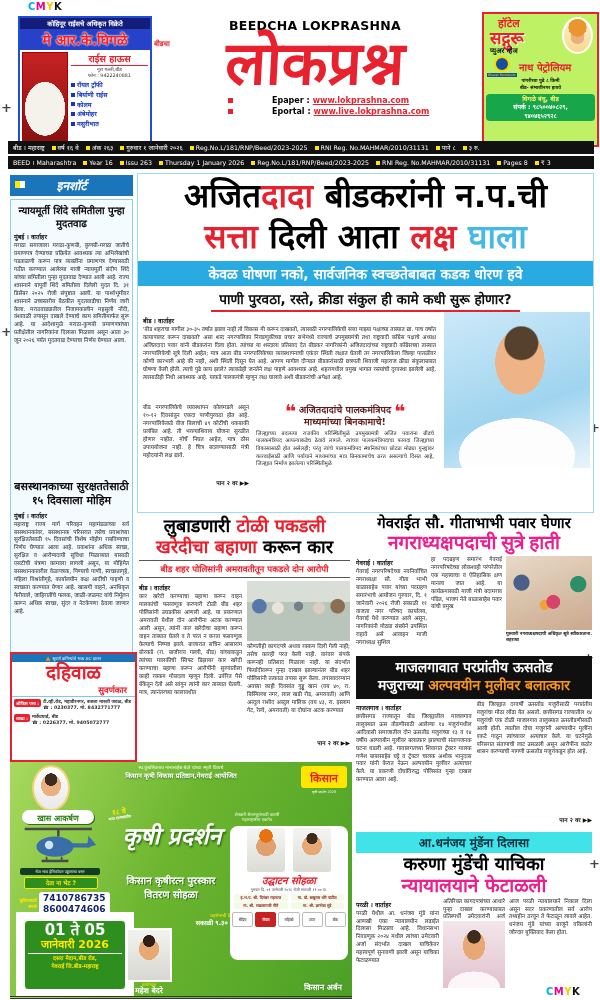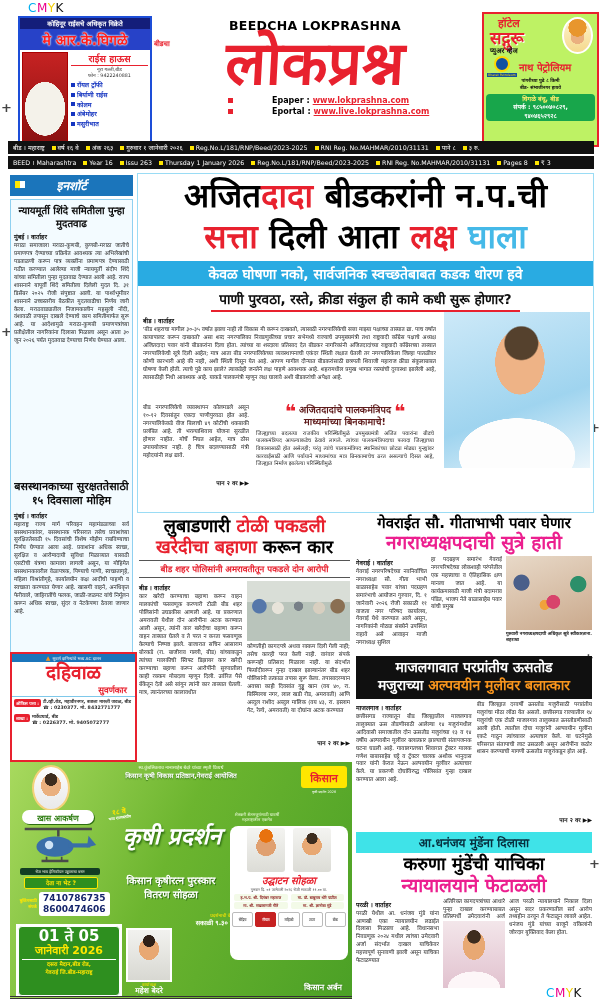--- a/index.html
+++ b/index.html
@@ -1,20 +1,20 @@
 <!DOCTYPE html>
 <html><head>
 <meta charset="utf-8">
 <style>
   html,body{margin:0;padding:0;background:#fff;}
   .page{position:relative;width:600px;height:1000px;background:#fff;overflow:hidden;
         font-family:"DejaVu Sans","Liberation Sans",sans-serif;color:#111;}
   .abs{position:absolute;}
   
-  .cmyk{position:absolute;font-size:12px;font-weight:normal;letter-spacing:.5px;}
+  .cmyk{position:absolute;font-size:10px;font-weight:bold;letter-spacing:.5px;}
   .cmyk .c{color:#00aeef}.cmyk .m{color:#ec008c}.cmyk .y{color:#f2cd00}.cmyk .k{color:#111}
   .plus{position:absolute;font-size:13px;color:#444;font-weight:bold;}
   
   .red{color:#e8212e}.blk{color:#000}.cyn{color:#45b9e8}.wht{color:#fff}.org{color:#f7941d}
   
   .t-just{font-size:5.6px;line-height:1.42;text-align:justify;color:#1c1c1c;overflow:hidden;}
   .dl{font-size:6.2px;font-weight:bold;color:#111;margin:2px 0 1px;}
   .cont{font-size:6px;font-weight:bold;text-align:right;color:#111;margin-top:1px;}
   
   .rice{left:18px;top:16px;width:130px;height:126px;border:2px solid #1d4ed8;overflow:hidden;background:#fff;}
@@ -105,21 +105,21 @@
   .ph-group{width:100%;height:60px;margin-bottom:2px;background:
      radial-gradient(circle at 12% 42%, #5577aa 0 7%,transparent 8%),
      radial-gradient(circle at 30% 45%, #e8e4da 0 7%,transparent 8%),
      radial-gradient(circle at 50% 42%, #777f87 0 7%,transparent 8%),
      radial-gradient(circle at 70% 45%, #d8cfc0 0 7%,transparent 8%),
      radial-gradient(circle at 88% 42%, #8a6f52 0 7%,transparent 8%),
      linear-gradient(180deg,#d9ded7 0 35%,#b9c4bb 35% 100%);}
   
   .gv{left:356px;top:514px;width:236px;height:138px;overflow:hidden;}
   .gv-h1{font-size:15px;font-weight:800;text-align:center;color:#000;white-space:nowrap;line-height:1.2;}
-  .gv-h2{font-size:19px;font-weight:800;text-align:center;color:#ec1f8f;white-space:nowrap;line-height:1.15;}
+  .gv-h2{font-size:19px;font-weight:800;text-align:center;color:#ec1f8f;white-space:nowrap;line-height:1.15;font-family:Liberation Serif, serif;}
   .gv-cols{display:flex;gap:4px;margin-top:2px;}
   .gcol{flex:1;min-width:0;}
   .gcol3{width:86px;flex:none;}
   .ph-gevrai{width:100%;height:74px;background:
      radial-gradient(circle at 55% 62%, #d8436b 0 10%,transparent 11%),
      radial-gradient(circle at 45% 66%, #f0a23c 0 7%,transparent 8%),
      radial-gradient(circle at 84% 38%, #2c8f6a 0 9%,transparent 10%),
      radial-gradient(circle at 18% 36%, #4a5f8a 0 9%,transparent 10%),
      linear-gradient(160deg,#e8d9c8,#caa98c);}
   .capt{font-size:4.6px;font-weight:bold;text-align:justify;line-height:1.35;margin-top:1px;color:#222;}
@@ -152,21 +152,21 @@
      linear-gradient(#fdfdfd,#e9e9e9);}
   .kr-kisan{position:absolute;right:5px;top:4px;width:46px;height:22px;background:#ffe600;border-radius:3px;color:#e8212e;font-weight:800;font-size:11px;display:flex;align-items:center;justify-content:center;}
   .kr-kisan-sub{position:absolute;right:5px;top:27px;width:46px;font-size:3.4px;text-align:center;color:#fff;}
   .kr-khaas{position:absolute;left:12px;top:48px;width:72px;background:#fff;color:#2e7d12;font-weight:800;font-size:8px;text-align:center;border-radius:8px;padding:1.5px 0;box-shadow:1px 1px 0 #2e6e12;}
   .kr-heli{position:absolute;left:6px;top:62px;width:88px;height:42px;}
   .kr-heli-note{position:absolute;left:10px;top:106px;width:80px;background:#123d23;color:#ffe;font-size:3.8px;text-align:center;padding:1px 0;border-radius:2px;}
   .kr-heli-q{position:absolute;left:14px;top:115px;width:72px;background:#2e8f1f;color:#ffe600;font-weight:800;font-size:6px;text-align:center;border:1px solid #ffe600;border-radius:2px;padding:1px 0;}
   .kr-booking{position:absolute;left:2px;top:130px;width:106px;display:flex;gap:2px;align-items:center;}
   .kr-book-label{font-size:4.4px;color:#ffe600;font-weight:bold;width:25px;line-height:1.25;text-align:right;flex:none;}
   .kr-phones{background:#fff;color:#15246b;font-weight:800;font-size:9px;line-height:1.2;padding:1px 4px;border-radius:3px;}
-  .kr-datebox{position:absolute;left:6px;top:162px;width:102px;height:70px;background:#fff;border-radius:0;padding:2px;}
+  .kr-datebox{position:absolute;left:6px;top:150px;width:102px;height:70px;background:#fff;border-radius:0;padding:8px;}
   .kr-datebox-inner{background:#2e8f1f;border:1px solid #fff;border-radius:4px;height:100%;text-align:center;padding-top:2px;box-sizing:border-box;}
   .kr-dates{font-size:15px;font-weight:800;color:#fff;line-height:1.05;}
   .kr-month{font-size:11px;font-weight:800;color:#ffe600;line-height:1.1;}
   .kr-venue{font-size:5.6px;color:#ffe600;font-weight:bold;border-top:1px solid #fff;margin:2px 3px 0 3px;padding-top:1px;line-height:1.4;}
   .kr-edition{position:absolute;left:98px;top:46px;font-size:7px;color:#ffe600;font-weight:800;transform:rotate(-8deg);text-align:center;line-height:1.2;}
   .kr-edsub{font-size:3.8px;color:#fff;display:block;}
   .kr-note-r{position:absolute;left:216px;top:50px;width:62px;font-size:4.2px;color:#f0ffe0;text-align:center;line-height:1.3;}
   .kr-title{position:absolute;left:92px;top:62px;width:140px;text-align:center;font-size:23px;font-weight:800;font-style:italic;color:#fff;text-shadow:1px 2px 2px #2e6e12;line-height:1.05;white-space:nowrap;}
   .kr-award{position:absolute;left:96px;top:112px;width:130px;text-align:center;color:#fff;font-weight:800;font-size:10px;line-height:1.35;text-shadow:1px 1px 0 #2e6e12;}
   .kr-time{position:absolute;left:172px;top:150px;width:80px;text-align:center;}

